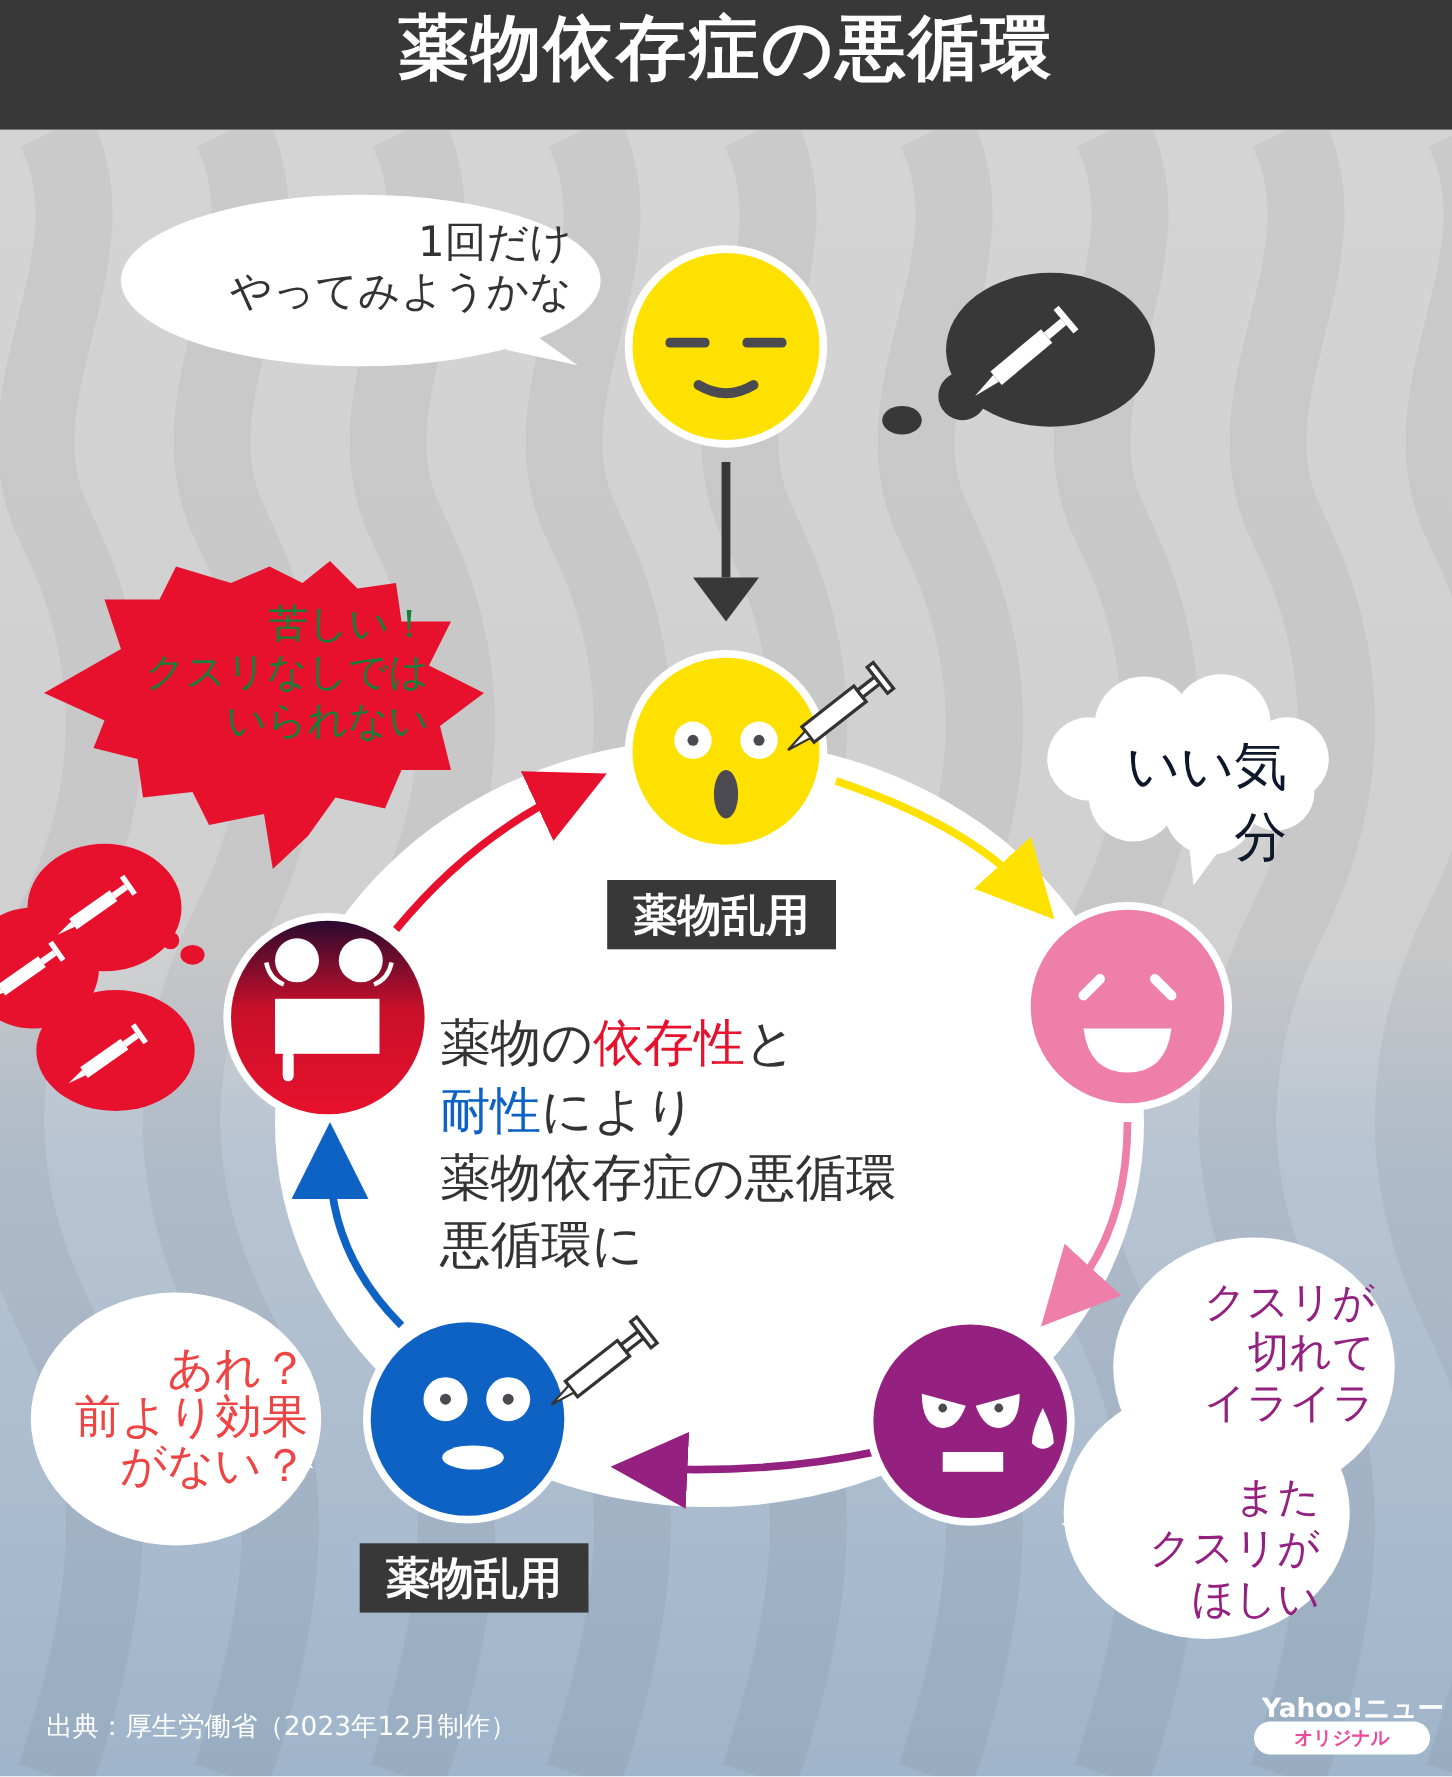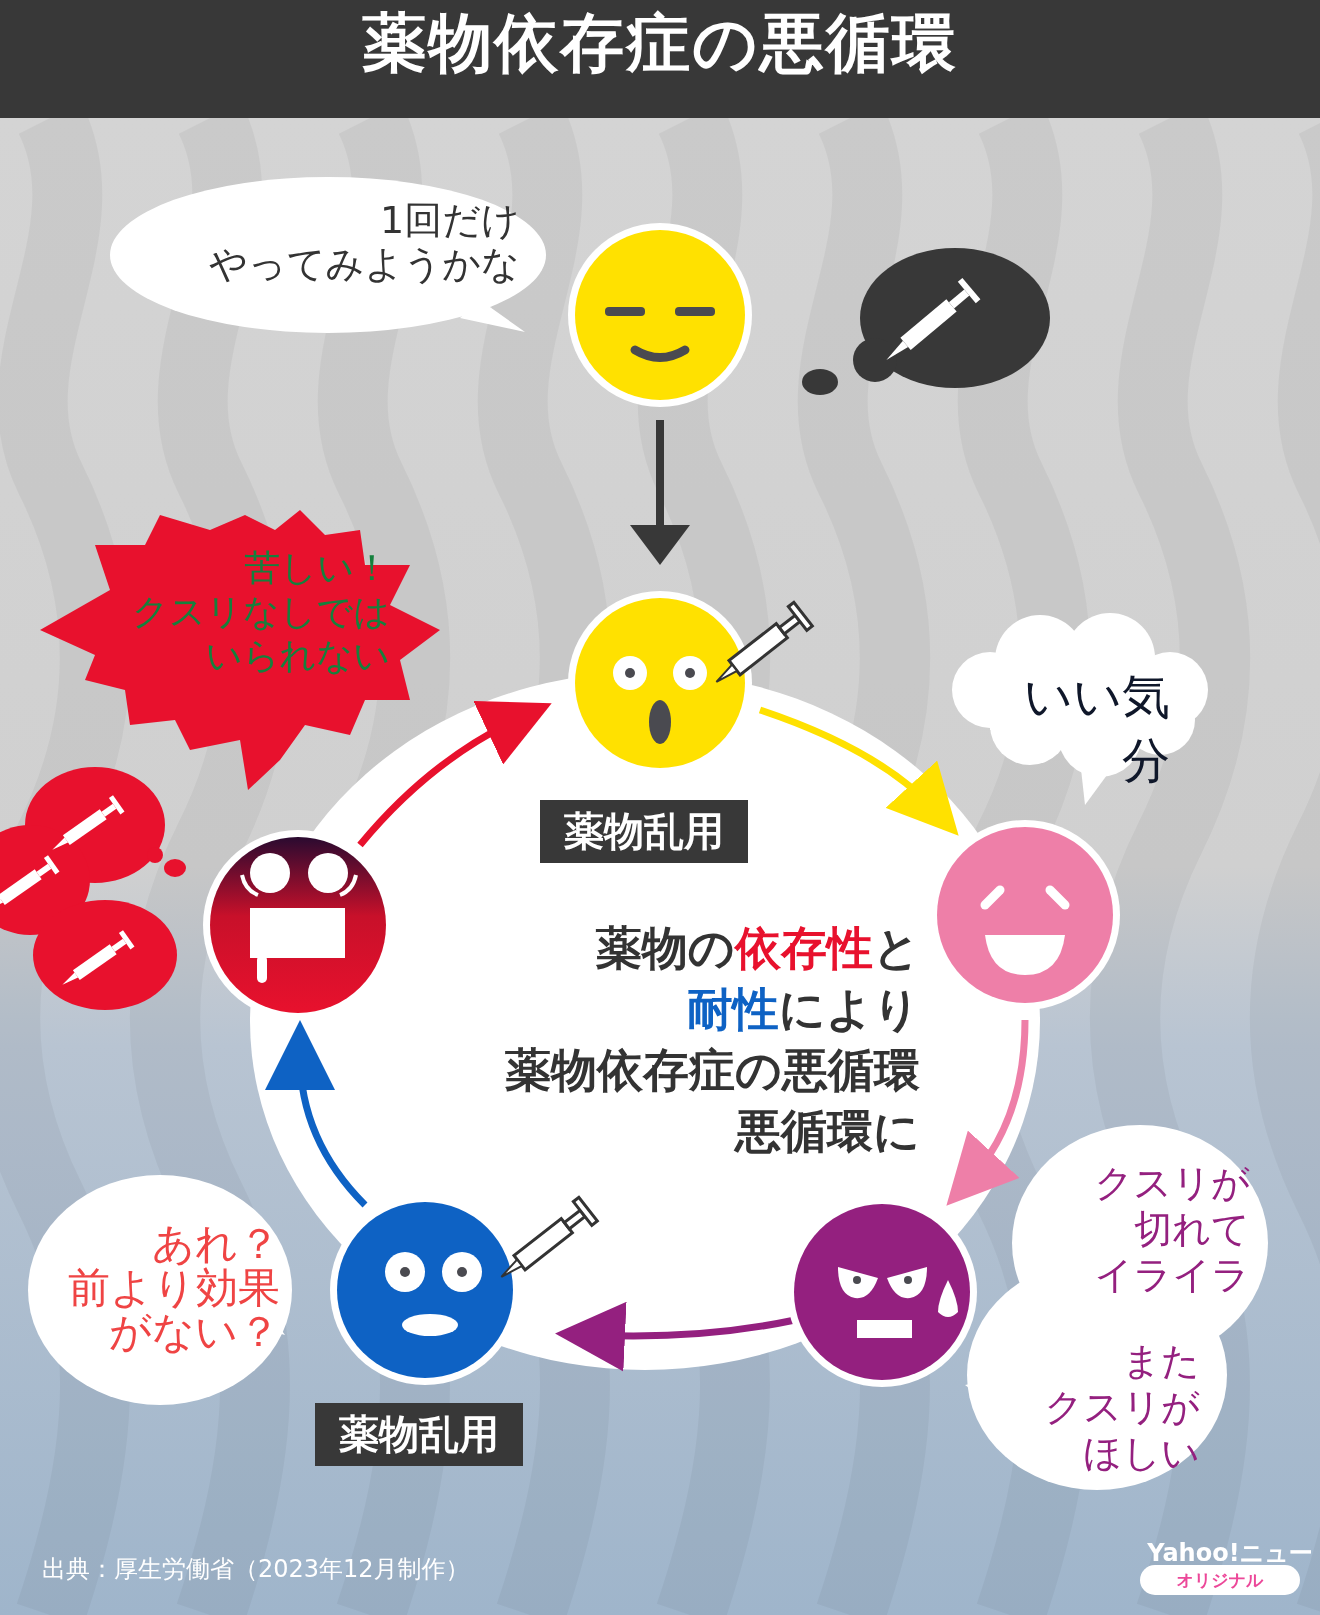--- a/index.html
+++ b/index.html
@@ -3,23 +3,23 @@
 <meta charset="utf-8">
 <style>
   html,body{margin:0;padding:0;}
   body{width:1320px;height:1615px;position:relative;overflow:hidden;font-family:"DejaVu Sans","Liberation Sans",sans-serif;}
   .header{position:absolute;left:0;top:0;width:1320px;height:118px;background:#383838;display:flex;align-items:flex-start;justify-content:center;}
   .header h1{margin:0;color:#fff;font-size:64px;font-weight:bold;letter-spacing:2px;}
   .bg{position:absolute;left:0;top:118px;width:1320px;height:1497px;background:linear-gradient(#d4d4d4 0%,#d0d0d0 50%,#b8c4d2 62%,#9fb5cb 100%);overflow:hidden;}
   .bg svg{position:absolute;left:0;top:0;}
   .abs{position:absolute;}
   .ring{position:absolute;left:250px;top:672px;width:790px;height:698px;border-radius:50%;background:#fff;}
-  .center-text{position:absolute;left:400px;top:918px;width:520px;text-align:right;font-size:46px;font-weight:bold;color:#333;line-height:61px;}
+  .center-text{position:absolute;left:400px;top:918px;width:520px;text-align:left;font-size:46px;font-weight:normal;color:#333;line-height:61px;}
   .red{color:#e8112d;} .blue{color:#0e62c4;}
-  .label{position:absolute;background:#383838;color:#fff;font-size:40px;font-weight:bold;padding:4px 24px;}
+  .label{position:absolute;background:#383838;color:#fff;font-size:40px;font-weight:bold;padding:4px 24px;margin-left:12px;}
   .bubble{position:absolute;text-align:right;font-weight:bold;}
   .footer-src{position:absolute;left:42px;top:1553px;color:#fff;font-size:24px;}
   .yahoo{position:absolute;left:1140px;top:1537px;color:#fff;font-size:24px;font-weight:bold;text-align:center;}
   .orig{position:absolute;left:1140px;top:1565px;width:160px;height:30px;border-radius:15px;background:#fff;color:#ec4899;font-size:17px;text-align:center;line-height:30px;font-weight:bold;}
 </style>
 </head>
 <body>
 
 <div class="header">
   <h1>薬物依存症の悪循環</h1>

